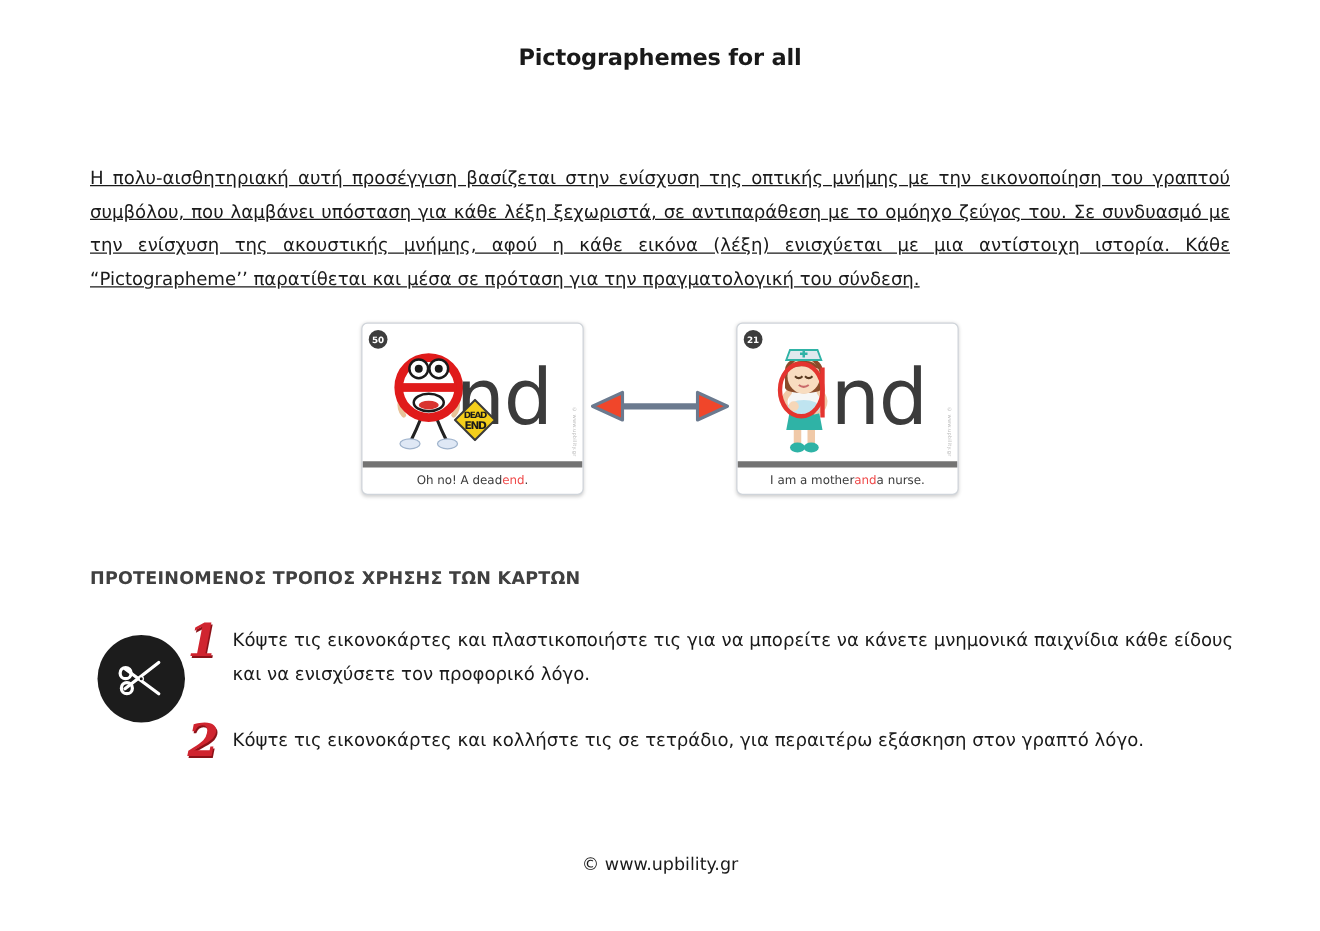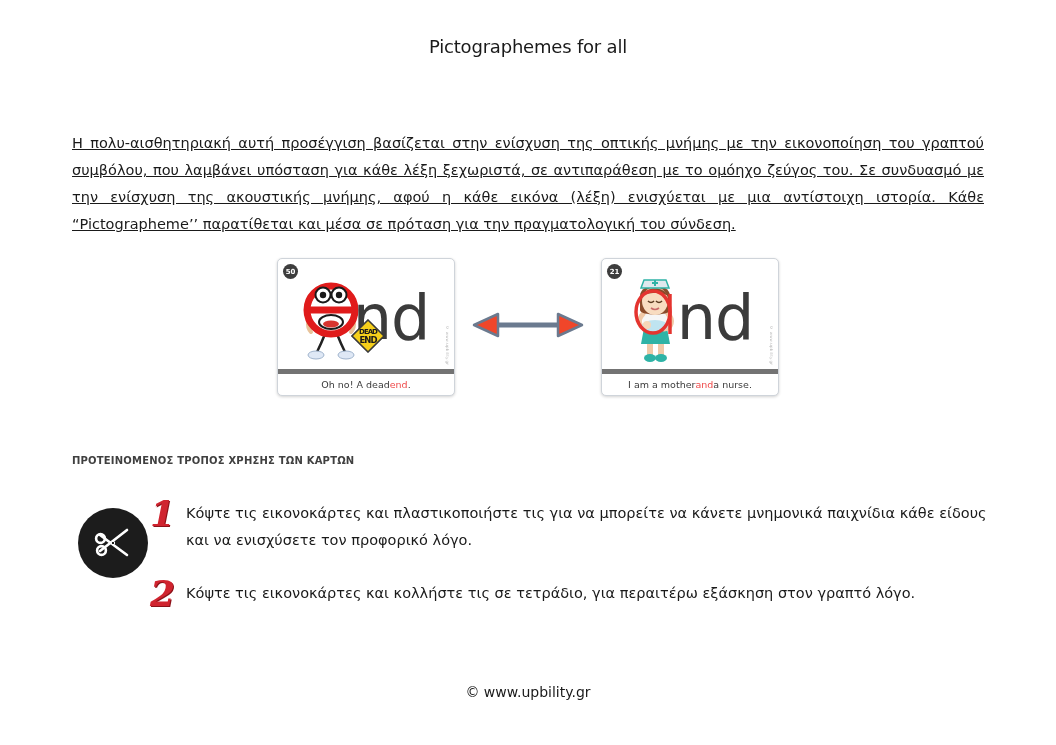--- a/index.html
+++ b/index.html
@@ -9,21 +9,21 @@
     font-family: "DejaVu Sans", sans-serif;
     overflow: hidden;
   }
   .page { position: relative; width: 1056px; height: 745px; background: #fff; }
 
   
   .doc-title {
     position: absolute; top: 36px; left: 0; width: 100%;
     text-align: center;
     font-family: "DejaVu Sans", sans-serif;
-    font-weight: 400; font-size: 18px; color: #1a1a1a;
+    font-weight: 700; font-size: 18px; color: #1a1a1a;
     letter-spacing: -0.2px;
   }
   .ribbon-wrap {
     position: absolute; top: 66px; left: 47px; width: 962px; height: 26px;
   }
   .ribbon-left {
     position: absolute; left: 0; top: 0; width: 20px; height: 26px;
     background: #4a6cf7;
     clip-path: polygon(0 0, 20px 0, 20px 100%, 0 100%, 11px 50%);
   }
@@ -48,21 +48,21 @@
   .intro {
     position: absolute; top: 130px; left: 72px; width: 912px;
     text-align: justify;
     font-family: "DejaVu Sans", sans-serif;
     font-size: 14.5px; line-height: 27px; color: #1a1a1a; text-decoration: underline;
   }
 
   
   .cards-row {
     position: absolute; top: 258px; left: 0; width: 100%;
-    display: flex; align-items: center; justify-content: center; gap: 12px;
+    display: flex; align-items: center; justify-content: center; gap: 0;
   }
   .card {
     position: relative;
     width: 178px; height: 138px;
     background: #ffffff;
     border: 1px solid #cfd4da;
     border-radius: 5px;
     box-shadow: 0 1px 3px rgba(0,0,0,0.18);
     overflow: hidden;
     flex: none;
@@ -104,21 +104,21 @@
     letter-spacing: 0.2px;
   }
 
   
   .arrow-gap { width: 122px; height: 138px; display:flex; align-items:center; justify-content:center; flex:none;}
 
   
   .usage-title {
     position: absolute; top: 455px; left: 72px;
     font-family: "DejaVu Sans", sans-serif;
-    font-weight: 700; font-size: 10px; color: #404040;
+    font-weight: 700; font-size: 14px; color: #404040;
     letter-spacing: 0.2px;
   }
   .scissors-badge {
     position: absolute; top: 508px; left: 78px;
     width: 70px; height: 70px; border-radius: 50%;
     background: #1c1c1c;
     display: flex; align-items: center; justify-content: center;
   }
   .steps { position: absolute; top: 496px; left: 150px; width: 840px; }
   .step { display: flex; align-items: flex-start; margin-bottom: 22px; }

